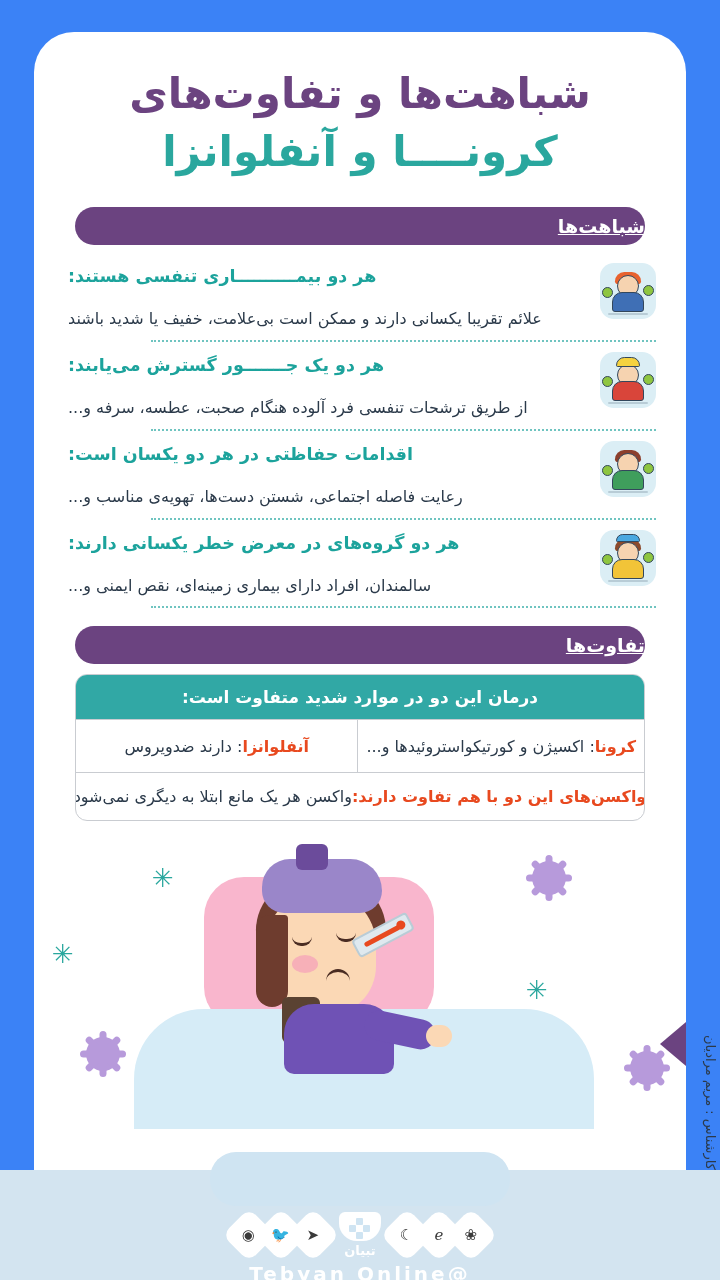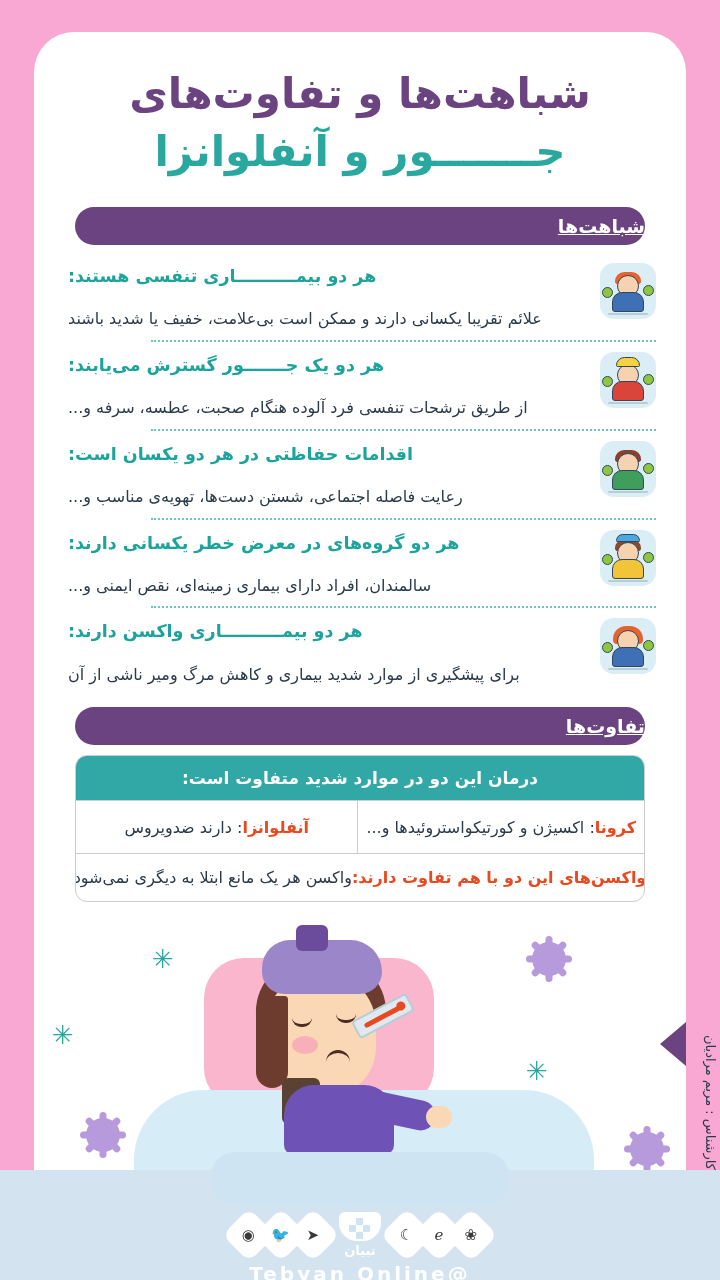--- a/index.html
+++ b/index.html
@@ -12,21 +12,21 @@
 
   body {
     background:#d3e4f0;
     font-family:"DejaVu Sans", sans-serif;
     direction:rtl;
   }
 
   .page {
     position:relative;
     width:720px; height:1280px;
-    background:#f9a8d4;
+    background:#3b82f6;
     overflow:hidden;
   }
 
   
   .card {
     position:absolute;
     left:34px; top:32px;
     width:652px; height:1216px;
     background:#ffffff;
     border-radius:40px;
@@ -457,21 +457,21 @@
 </style>
 </head>
 <body>
 
 <div class="page">
 
   <div class="card">
 
     <div class="title-wrap">
       <div class="title-line1">شباهت‌ها و تفاوت‌های</div>
-      <div class="title-line2">جـــــــور و آنفلوانزا</div>
+      <div class="title-line2">کرونــــا و آنفلوانزا</div>
     </div>
 
     <div class="section-bar">
       <span>شباهت‌ها</span>
     </div>
 
     <div class="sim-list">
 
       <div class="sim-item">
         <div class="avatar">
@@ -531,34 +531,20 @@
           <div class="av-body" style="background:#f2c438;"></div>
           <div class="av-base"></div>
         </div>
         <div class="sim-text">
           <div class="sim-head">هر دو گروه‌های در معرض خطر یکسانی دارند:</div>
           <div class="sim-body">سالمندان، افراد دارای بیماری زمینه‌ای، نقص ایمنی و...</div>
         </div>
       </div>
       <div class="dotted"></div>
 
-      <div class="sim-item">
-        <div class="avatar">
-          <div class="av-germ left"></div>
-            <div class="av-germ right"></div>
-          <div class="av-hair" style="background:#e8622e;width:30px;height:18px;top:8px;"></div>
-          <div class="av-head"></div>
-          <div class="av-body" style="background:#3f6fb5;"></div>
-          <div class="av-base"></div>
-        </div>
-        <div class="sim-text">
-          <div class="sim-head">هر دو بیمــــــــــاری واکسن دارند:</div>
-          <div class="sim-body">برای پیشگیری از موارد شدید بیماری و کاهش مرگ ومیر ناشی از آن</div>
-        </div>
-      </div>
 
     </div>
 
     <div class="section-bar" style="margin-top:18px;">
       <span>تفاوت‌ها</span>
     </div>
 
     <div class="diff-table">
       <div class="diff-head">
         <span>درمان این دو در موارد شدید متفاوت است:</span>

